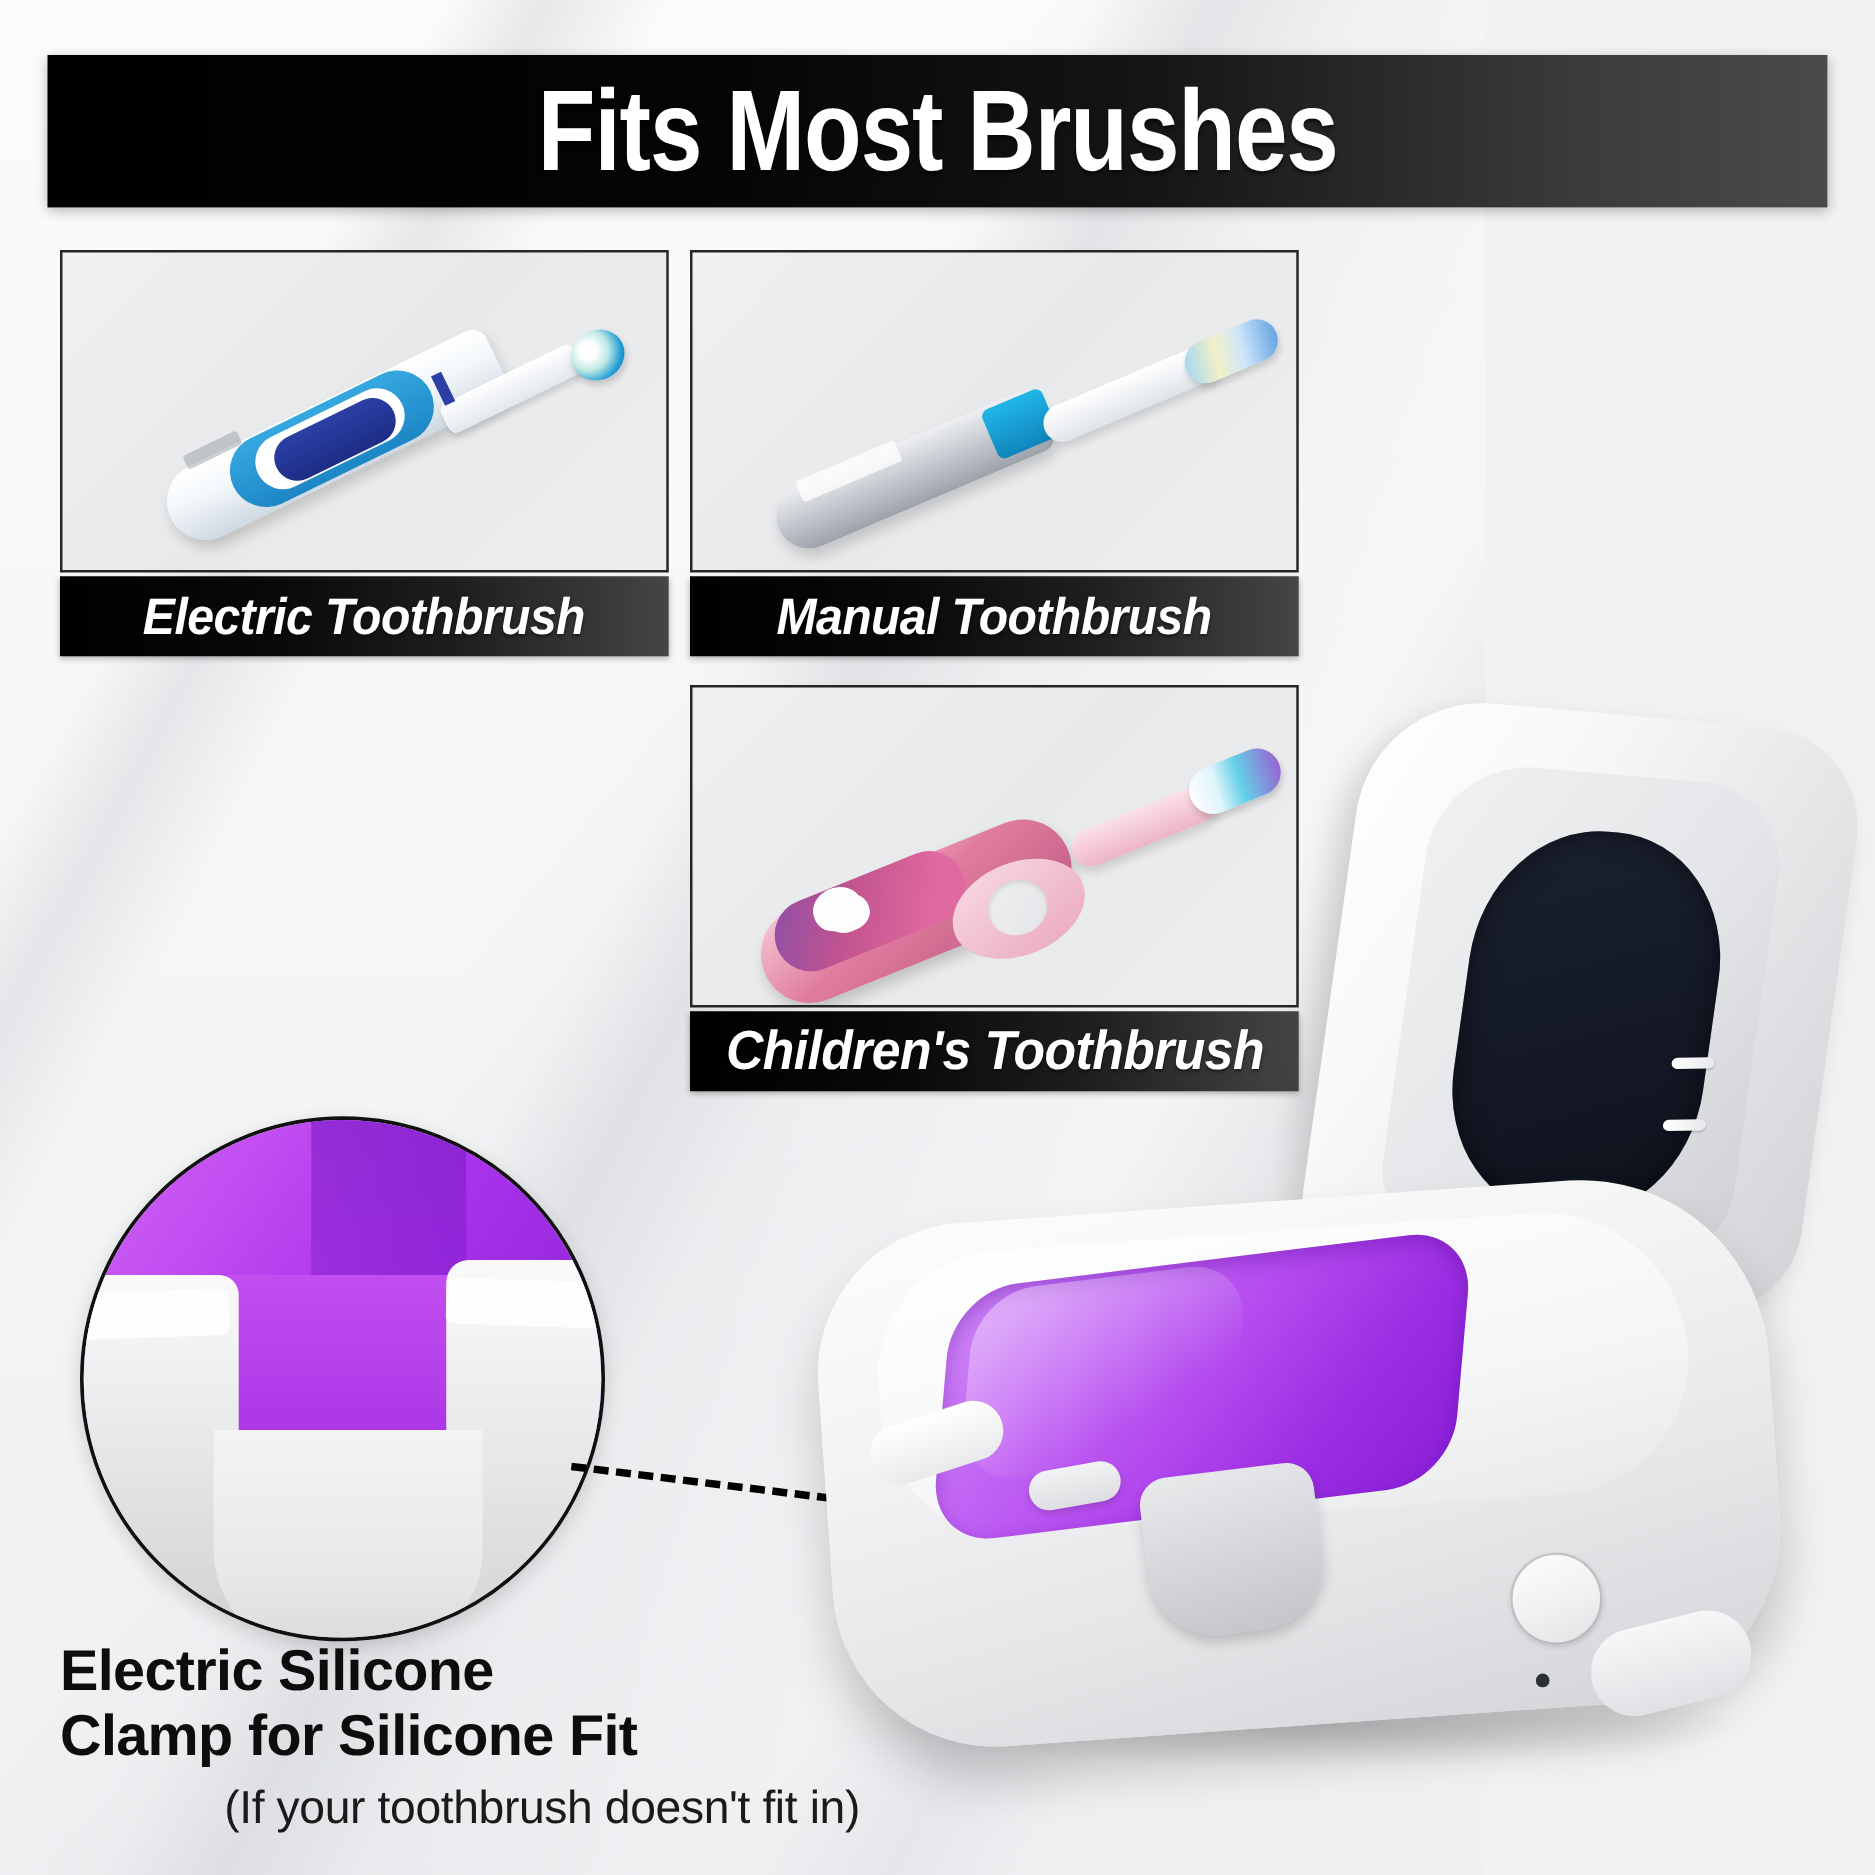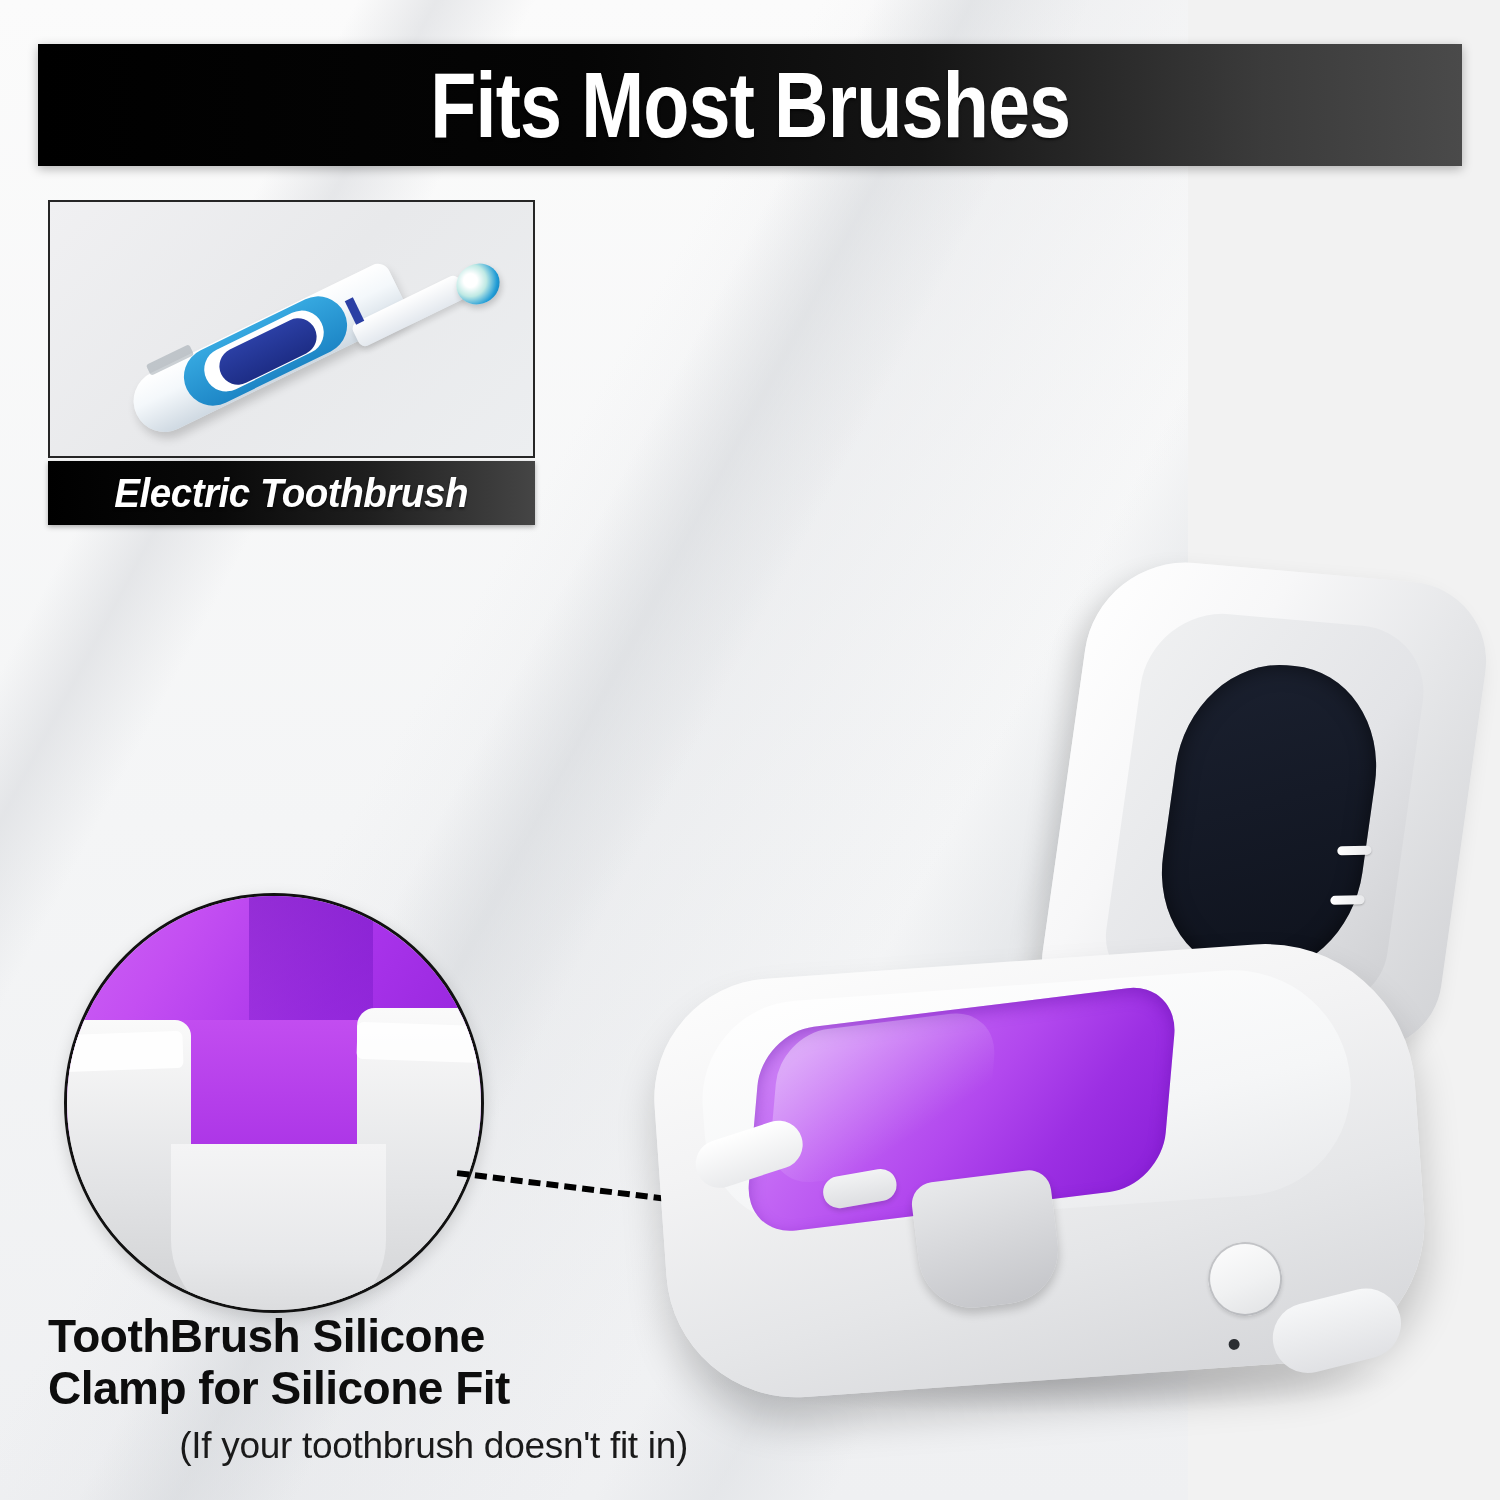--- a/index.html
+++ b/index.html
@@ -372,42 +372,68 @@
         <div class="brush e-neck"></div>
         <div class="brush e-ring"></div>
         <div class="brush e-head"></div>
         <div class="brush e-logo"></div>
       </div>
       <div class="labelbar">
         <span>Electric Toothbrush</span>
       </div>
     </div>
 
-
-
+    <div class="cell c1">
+      <div class="photo">
+        <div class="brush m-handle"></div>
+        <div class="brush m-logo"></div>
+        <div class="brush m-band"></div>
+        <div class="brush m-neck"></div>
+        <div class="brush m-head"></div>
+      </div>
+      <div class="labelbar">
+        <span>Manual Toothbrush</span>
+      </div>
+    </div>
+
+
+    <div class="cell c3">
+      <div class="photo">
+        <div class="brush k-handle"></div>
+        <div class="brush k-deco"></div>
+        <div class="brush k-uni"></div>
+        <div class="brush k-thumb"></div>
+        <div class="brush k-hole"></div>
+        <div class="brush k-neck"></div>
+        <div class="brush k-head"></div>
+      </div>
+      <div class="labelbar">
+        <span>Children's Toothbrush</span>
+      </div>
+    </div>
   </div>
 
   <div class="inset">
     <div class="uv-top"></div>
     <div class="shade"></div>
     <div class="uv-mid"></div>
     <div class="clamp-left"></div>
     <div class="clamp-right"></div>
     <div class="clamp-u"></div>
     <div class="lip"></div>
     <div class="lip2"></div>
   </div>
 
   <div class="leader">
       <i></i>
     </div>
 
   <div class="caption">
     <h2>
-      <span>ToothBrush Silicone</span><br>
+      <span>Electric Silicone</span><br>
       <span>Clamp for Silicone Fit</span>
     </h2>
     <p>(If your toothbrush doesn't fit in)</p>
   </div>
 
   <div class="device">
     <div class="shadow"></div>
 
     <div class="lid">
       <div class="lid-inner"></div>

